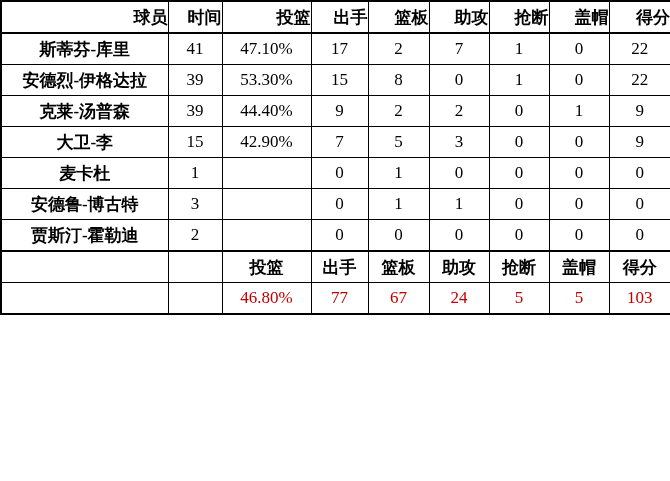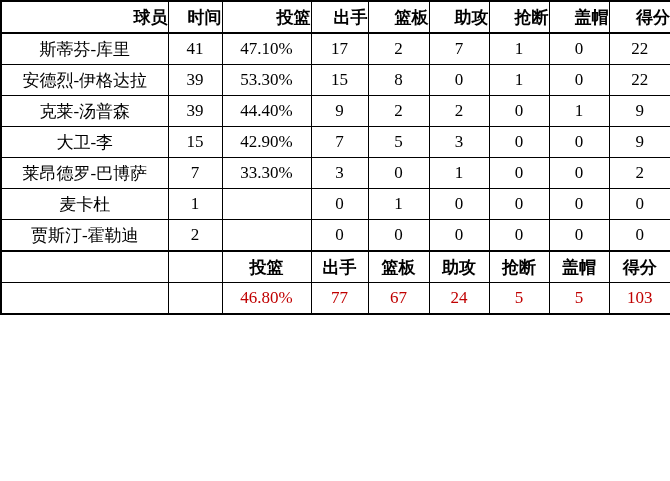--- a/index.html
+++ b/index.html
@@ -34,21 +34,21 @@
     font-size:17px;
     overflow:hidden;
     white-space:nowrap;
   }
   thead th{
     font-weight:bold;
     border-bottom:2px solid var(--border);
     text-align:right;
   }
   td.name{
-    font-weight:normal;
+    font-weight:bold;
   }
   tr.footer-labels td{
     font-weight:bold;
     border-top:2px solid var(--border);
   }
   tr.totals td{
     font-weight:normal;
     color:var(--accent_red);
   }
 </style>
@@ -119,37 +119,37 @@
       <td>15</td>
       <td>42.90%</td>
       <td>7</td>
       <td>5</td>
       <td>3</td>
       <td>0</td>
       <td>0</td>
       <td>9</td>
     </tr>
     <tr>
-      <td class="name">莱昂德罗-巴博萨</td>
-      <td>7</td>
-      <td>33.30%</td>
-      <td>3</td>
-      <td>0</td>
-      <td>1</td>
-      <td>0</td>
-      <td>0</td>
-      <td>2</td>
-    </tr>
-    <tr>
       <td class="name">麦卡杜</td>
       <td>1</td>
       <td></td>
       <td>0</td>
       <td>1</td>
       <td>0</td>
+      <td>0</td>
+      <td>0</td>
+      <td>0</td>
+    </tr>
+    <tr>
+      <td class="name">安德鲁-博古特</td>
+      <td>3</td>
+      <td></td>
+      <td>0</td>
+      <td>1</td>
+      <td>1</td>
       <td>0</td>
       <td>0</td>
       <td>0</td>
     </tr>
     <tr>
       <td class="name">贾斯汀-霍勒迪</td>
       <td>2</td>
       <td></td>
       <td>0</td>
       <td>0</td>

